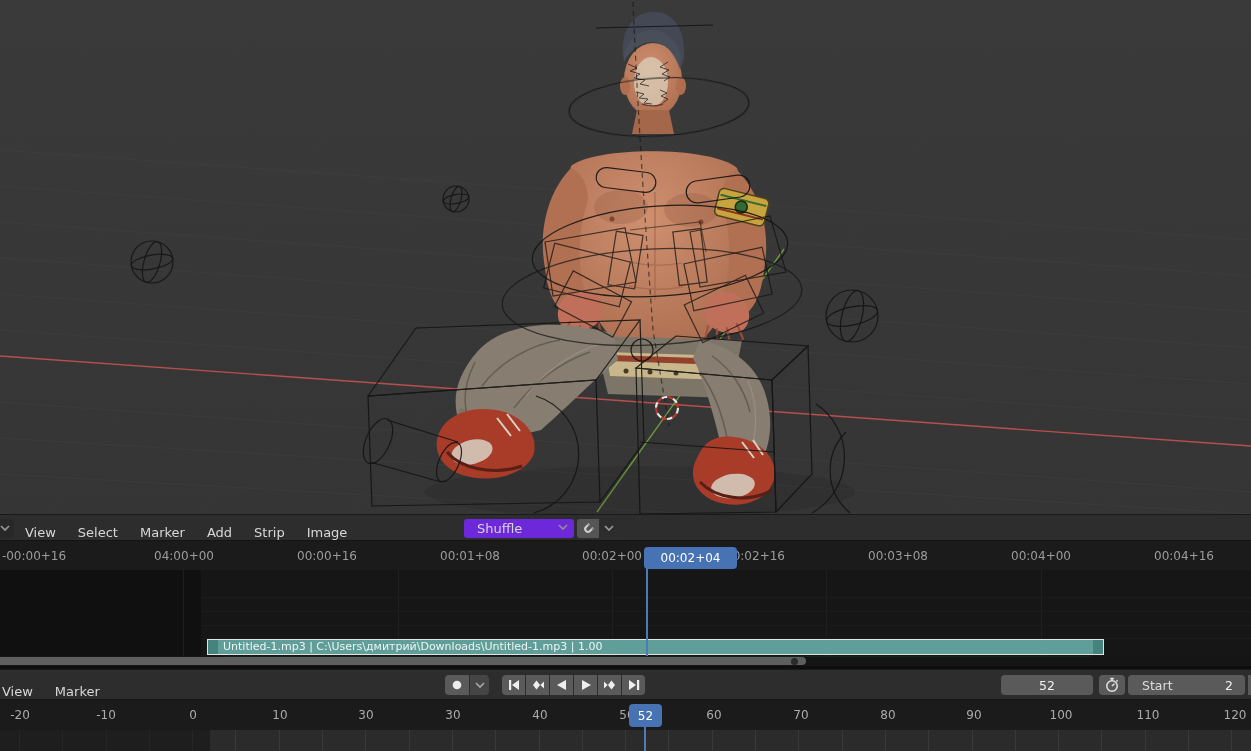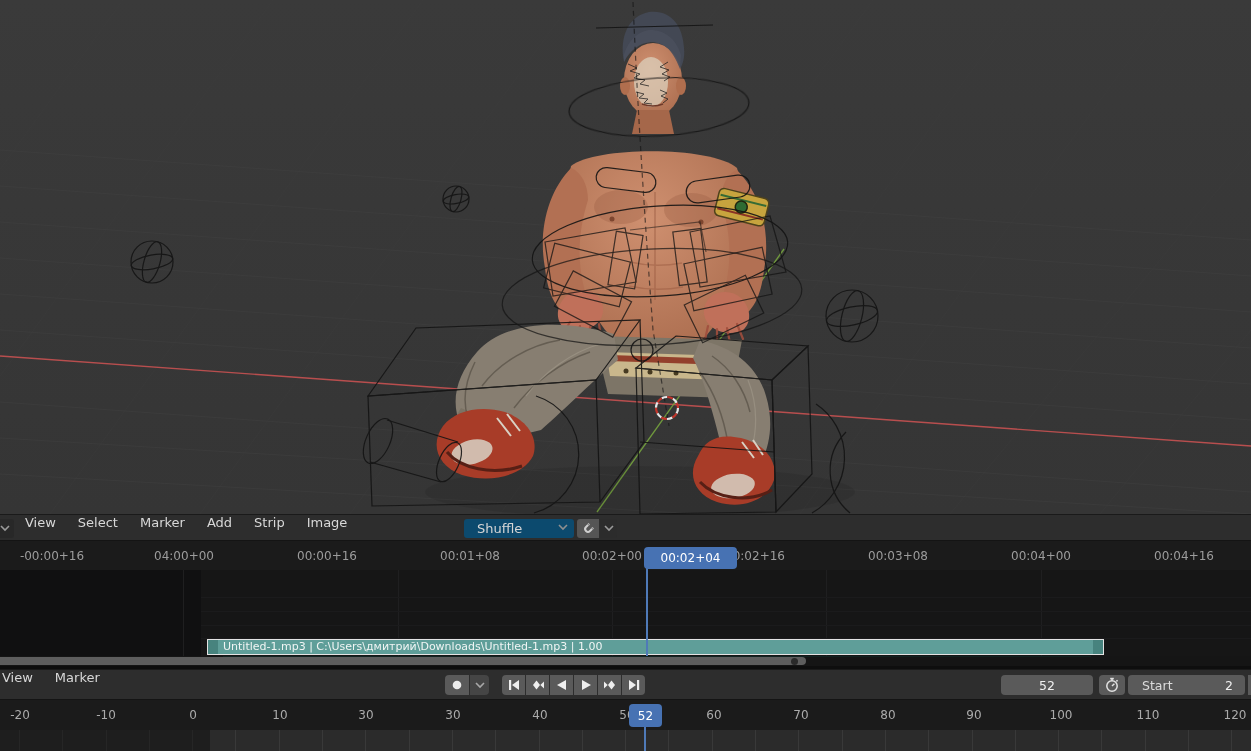--- a/index.html
+++ b/index.html
@@ -6,29 +6,29 @@
   .app{position:relative;width:1251px;height:751px;overflow:hidden;background:#1b1b1b;
        font-family:"DejaVu Sans","Liberation Sans",sans-serif;-webkit-font-smoothing:antialiased;}
   .app *{box-sizing:border-box;}
   .sect{position:absolute;left:0;width:1251px;}
 
   
   .viewport{top:0;height:514px;}
 
   
   .hdr{background:#2d2d2d;border-top:1px solid #1a1a1a;border-bottom:1px solid #141414;}
-  .menus{position:absolute;top:0;height:100%;display:flex;align-items:flex-start;}
+  .menus{position:absolute;top:0;height:100%;display:flex;align-items:flex-end;}
   .menu{color:#d8d8d8;font-size:13px;padding:0 11px;cursor:default;}
 
   
   .editor-btn{position:absolute;left:-10px;top:4px;width:24px;height:19px;background:#282828;
               border-radius:3px;display:flex;align-items:center;justify-content:flex-end;padding-right:4px;}
 
   
-  .shuffle{position:absolute;left:464px;top:4px;width:110px;height:19px;background:#0c4a6e;border-radius:3px;
+  .shuffle{position:absolute;left:464px;top:4px;width:110px;height:19px;background:#6d28d9;border-radius:3px;
            color:#d6d6d6;font-size:13px;display:flex;align-items:center;padding-left:13px;}
   .shuffle svg{position:absolute;right:6px;top:5px;}
   .snap-magnet{position:absolute;left:577px;top:4px;width:22px;height:19px;background:#555;border-radius:3px 0 0 3px;
                display:flex;align-items:center;justify-content:center;}
   .snap-chev{position:absolute;left:600px;top:4px;width:17px;height:19px;background:#2c2c2c;border-radius:0 3px 3px 0;
              display:flex;align-items:center;justify-content:center;}
 
   
   .ruler{background:#1b1b1b;}
   .rlabel{position:absolute;top:8px;transform:translateX(-50%);font-size:12px;color:#9c9c9c;white-space:nowrap;z-index:1;}
@@ -292,21 +292,21 @@
       </svg>
     </div>
     <div class="snap-chev">
       <svg width="10" height="7">
           <polyline points="1,1 5,5 9,1" fill="none" stroke="#9a9a9a" stroke-width="1.6"></polyline>
         </svg>
     </div>
   </div>
 
   <div class="sect ruler" style="top:541px;height:29px;">
-    <span class="rlabel" style="left:52px">-00:00+16</span>
+    <span class="rlabel" style="left:34px">-00:00+16</span>
     <span class="rlabel" style="left:184px">04:00+00</span>
     <span class="rlabel" style="left:327px">00:00+16</span>
     <span class="rlabel" style="left:470px">00:01+08</span>
     <span class="rlabel" style="left:612px">00:02+00</span>
     <span class="rlabel" style="left:755px">00:02+16</span>
     <span class="rlabel" style="left:898px">00:03+08</span>
     <span class="rlabel" style="left:1041px">00:04+00</span>
     <span class="rlabel" style="left:1184px">00:04+16</span>
   </div>
   <div class="chip" style="left:612px;top:547px;width:93px;height:22px;margin-left:32px;">00:02+04</div>

